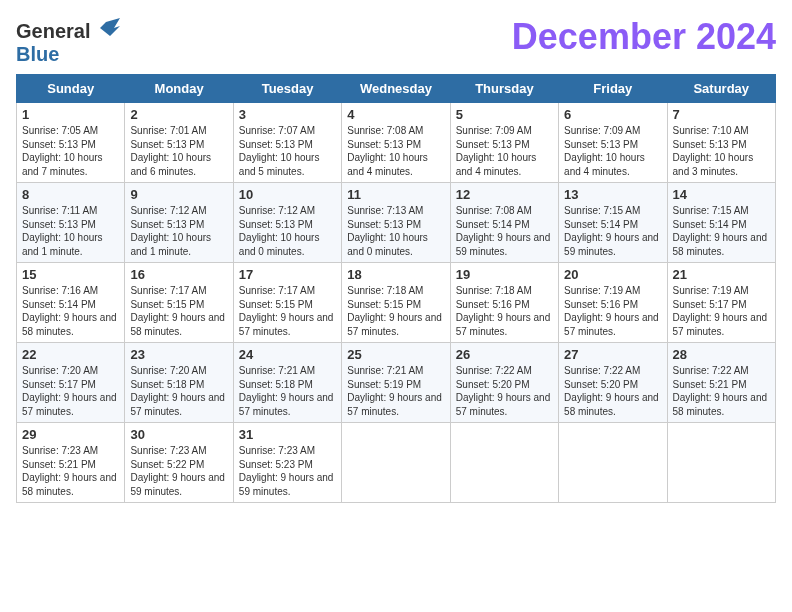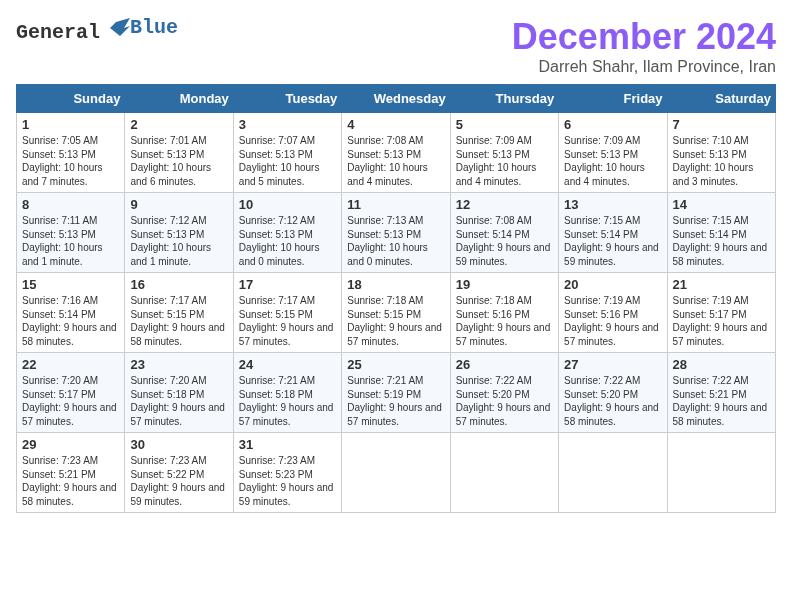--- a/index.html
+++ b/index.html
@@ -11,23 +11,22 @@
       padding: 16px;
     }
     .header-area {
       display: flex;
       justify-content: space-between;
       align-items: flex-start;
       margin-bottom: 4px;
     }
     .logo-area {
       display: flex;
-      flex-direction: row;
+      flex-direction: column;
       align-items: flex-start;
-      font-family: Liberation Mono, monospace;
     }
     .title-area {
       text-align: right;
     }
     .month-title {
       font-size: 36px;
       font-weight: bold;
       color: #8b5cf6;
     }
     .subtitle {
@@ -38,21 +37,21 @@
       width: 100%;
       border-collapse: collapse;
       margin-top: 8px;
     }
     .calendar th {
       background: #2e6da4;
       color: #fff;
       font-size: 13px;
       font-weight: bold;
       padding: 6px 4px;
-      text-align: right;
+      text-align: center;
       border: 1px solid #2e6da4;
     }
     .calendar td {
       vertical-align: top;
       border: 1px solid #ccc;
       padding: 4px 5px;
       font-size: 10.5px;
       color: #333;
       width: calc(100% / 7);
       background: #fff;
@@ -94,21 +93,20 @@
           <polygon points="14,4 28,0 22,10 28,8 18,18 8,10 14,4" fill="#2e6da4"></polygon>
         </svg>
       </span>
     </div>
     <div>
       <span class="logo-blue-text">Blue</span>
     </div>
   </div>
   <div class="title-area">
     <div class="month-title">December 2024</div>
-    <div class="subtitle">Darreh Shahr, Ilam Province, Iran</div>
   </div>
 </div>
 
 <table class="calendar">
   <thead>
     <tr>
     <th>Sunday</th>
         <th>Monday</th>
         <th>Tuesday</th>
         <th>Wednesday</th>

